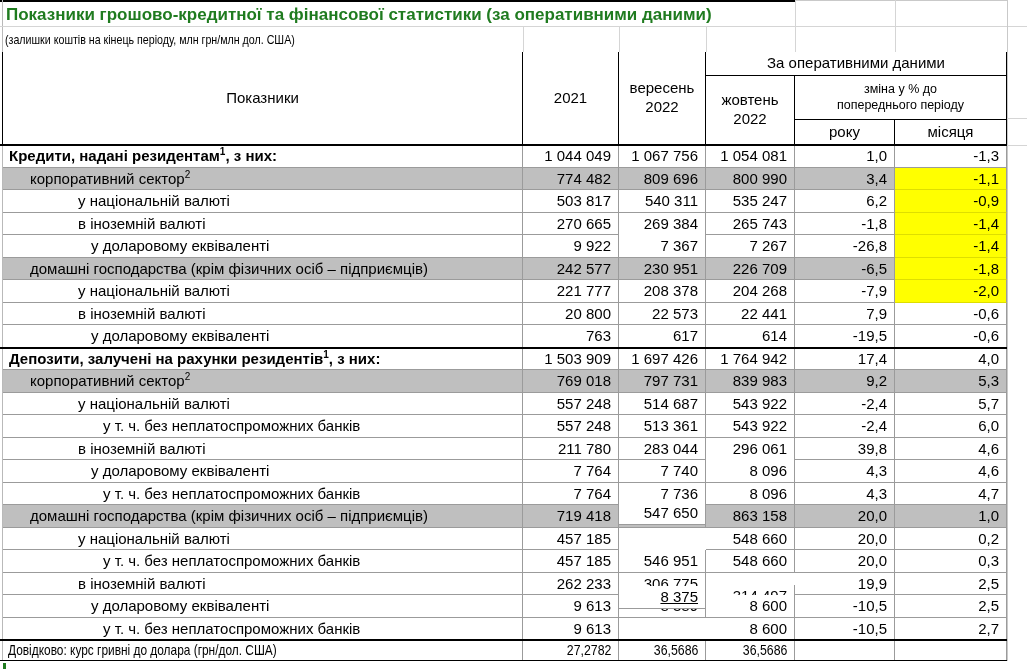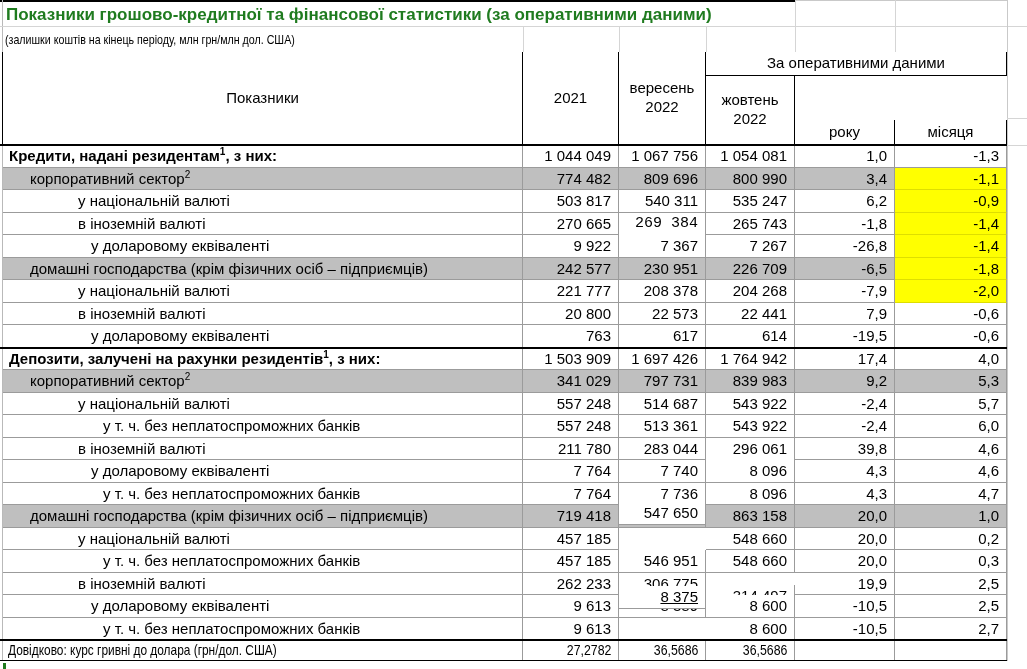--- a/index.html
+++ b/index.html
@@ -64,20 +64,24 @@
   </div>
   <div class="hcell" style="left:619px;top:52px;width:87px;height:93px;padding:0 10px;">
     <span>вересень 2022</span>
   </div>
   <div class="hcell" style="left:706px;top:52px;width:301px;height:24px;">
     <span>За оперативними даними</span>
   </div>
   <div class="hcell" style="left:706px;top:76px;width:89px;height:69px;padding:0 12px;">
     <span>жовтень 2022</span>
   </div>
+  <div class="hcell" style="left:795px;top:76px;width:212px;height:44px;flex-direction:column;font-size:12.5px;">
+    <span>зміна у % до</span>
+    <span>попереднього періоду</span>
+  </div>
   <div class="hcell" style="left:795px;top:120px;width:100px;height:25px;">
     <span>року</span>
   </div>
   <div class="hcell" style="left:895px;top:120px;width:112px;height:25px;">
     <span>місяця</span>
   </div>
 
   <div id="grid">
       <div class="cell labelcell boldrow" style="left: 3px; top: 145px; width: 520px; height: 22.5px; padding-left: 6px;"><span>Кредити, надані резидентам</span><sup>1</sup><span>, з них:</span></div>
       <div class="cell numcell" style="left: 523px; top: 145px; width: 96px; height: 22.5px;">1 044 049</div>
@@ -92,21 +96,21 @@
       <div class="cell numcell shaded" style="left: 795px; top: 167.5px; width: 100px; height: 22.5px;">3,4</div>
       <div class="cell numcell shaded yellow" style="left: 895px; top: 167.5px; width: 112px; height: 22.5px;">-1,1</div>
       <div class="cell labelcell" style="left: 3px; top: 190px; width: 520px; height: 22.5px; padding-left: 75px;"><span>у національній валюті</span></div>
       <div class="cell numcell" style="left: 523px; top: 190px; width: 96px; height: 22.5px;">503 817</div>
       <div class="cell numcell" style="left: 619px; top: 190px; width: 87px; height: 22.5px;">540 311</div>
       <div class="cell numcell" style="left: 706px; top: 190px; width: 89px; height: 22.5px;">535 247</div>
       <div class="cell numcell" style="left: 795px; top: 190px; width: 100px; height: 22.5px;">6,2</div>
       <div class="cell numcell yellow" style="left: 895px; top: 190px; width: 112px; height: 22.5px;">-0,9</div>
       <div class="cell labelcell" style="left: 3px; top: 212.5px; width: 520px; height: 22.5px; padding-left: 75px;"><span>в іноземній валюті</span></div>
       <div class="cell numcell" style="left: 523px; top: 212.5px; width: 96px; height: 22.5px;">270 665</div>
-      <div class="cell numcell" style="left: 619px; top: 212.5px; width: 87px; height: 38px; font-family: Liberation Mono, monospace;">269 384</div>
+      <div class="cell numcell" style="left: 619px; top: 212.5px; width: 87px; height: 38px;">269 384</div>
       <div class="cell numcell" style="left: 706px; top: 212.5px; width: 89px; height: 22.5px;">265 743</div>
       <div class="cell numcell" style="left: 795px; top: 212.5px; width: 100px; height: 22.5px;">-1,8</div>
       <div class="cell numcell yellow" style="left: 895px; top: 212.5px; width: 112px; height: 22.5px;">-1,4</div>
       <div class="cell labelcell" style="left: 3px; top: 235px; width: 520px; height: 22.5px; padding-left: 88px;"><span>у доларовому еквіваленті</span></div>
       <div class="cell numcell" style="left: 523px; top: 235px; width: 96px; height: 22.5px;">9 922</div>
       <div class="cell numcell" style="left: 619px; top: 235px; width: 87px; height: 22.5px;">7 367</div>
       <div class="cell numcell" style="left: 706px; top: 235px; width: 89px; height: 22.5px;">7 267</div>
       <div class="cell numcell" style="left: 795px; top: 235px; width: 100px; height: 22.5px;">-26,8</div>
       <div class="cell numcell yellow" style="left: 895px; top: 235px; width: 112px; height: 22.5px;">-1,4</div>
       <div class="cell labelcell shaded" style="left: 3px; top: 257.5px; width: 520px; height: 22.5px; padding-left: 27px;"><span>домашні господарства (крім фізичних осіб – підприємців)</span></div>
@@ -133,21 +137,21 @@
       <div class="cell numcell" style="left: 706px; top: 325px; width: 89px; height: 22.5px;">614</div>
       <div class="cell numcell" style="left: 795px; top: 325px; width: 100px; height: 22.5px;">-19,5</div>
       <div class="cell numcell" style="left: 895px; top: 325px; width: 112px; height: 22.5px;">-0,6</div>
       <div class="cell labelcell boldrow" style="left: 3px; top: 347.5px; width: 520px; height: 22.5px; padding-left: 6px;"><span>Депозити, залучені на рахунки резидентів</span><sup>1</sup><span>, з них:</span></div>
       <div class="cell numcell" style="left: 523px; top: 347.5px; width: 96px; height: 22.5px;">1 503 909</div>
       <div class="cell numcell" style="left: 619px; top: 347.5px; width: 87px; height: 22.5px;">1 697 426</div>
       <div class="cell numcell" style="left: 706px; top: 347.5px; width: 89px; height: 22.5px;">1 764 942</div>
       <div class="cell numcell" style="left: 795px; top: 347.5px; width: 100px; height: 22.5px;">17,4</div>
       <div class="cell numcell" style="left: 895px; top: 347.5px; width: 112px; height: 22.5px;">4,0</div>
       <div class="cell labelcell shaded" style="left: 3px; top: 370px; width: 520px; height: 22.5px; padding-left: 27px;"><span>корпоративний сектор</span><sup>2</sup></div>
-      <div class="cell numcell shaded" style="left: 523px; top: 370px; width: 96px; height: 22.5px;">341 029</div>
+      <div class="cell numcell shaded" style="left: 523px; top: 370px; width: 96px; height: 22.5px;">769 018</div>
       <div class="cell numcell shaded" style="left: 619px; top: 370px; width: 87px; height: 22.5px;">797 731</div>
       <div class="cell numcell shaded" style="left: 706px; top: 370px; width: 89px; height: 22.5px;">839 983</div>
       <div class="cell numcell shaded" style="left: 795px; top: 370px; width: 100px; height: 22.5px;">9,2</div>
       <div class="cell numcell shaded" style="left: 895px; top: 370px; width: 112px; height: 22.5px;">5,3</div>
       <div class="cell labelcell" style="left: 3px; top: 392.5px; width: 520px; height: 22.5px; padding-left: 75px;"><span>у національній валюті</span></div>
       <div class="cell numcell" style="left: 523px; top: 392.5px; width: 96px; height: 22.5px;">557 248</div>
       <div class="cell numcell" style="left: 619px; top: 392.5px; width: 87px; height: 22.5px;">514 687</div>
       <div class="cell numcell" style="left: 706px; top: 392.5px; width: 89px; height: 22.5px;">543 922</div>
       <div class="cell numcell" style="left: 795px; top: 392.5px; width: 100px; height: 22.5px;">-2,4</div>
       <div class="cell numcell" style="left: 895px; top: 392.5px; width: 112px; height: 22.5px;">5,7</div>

